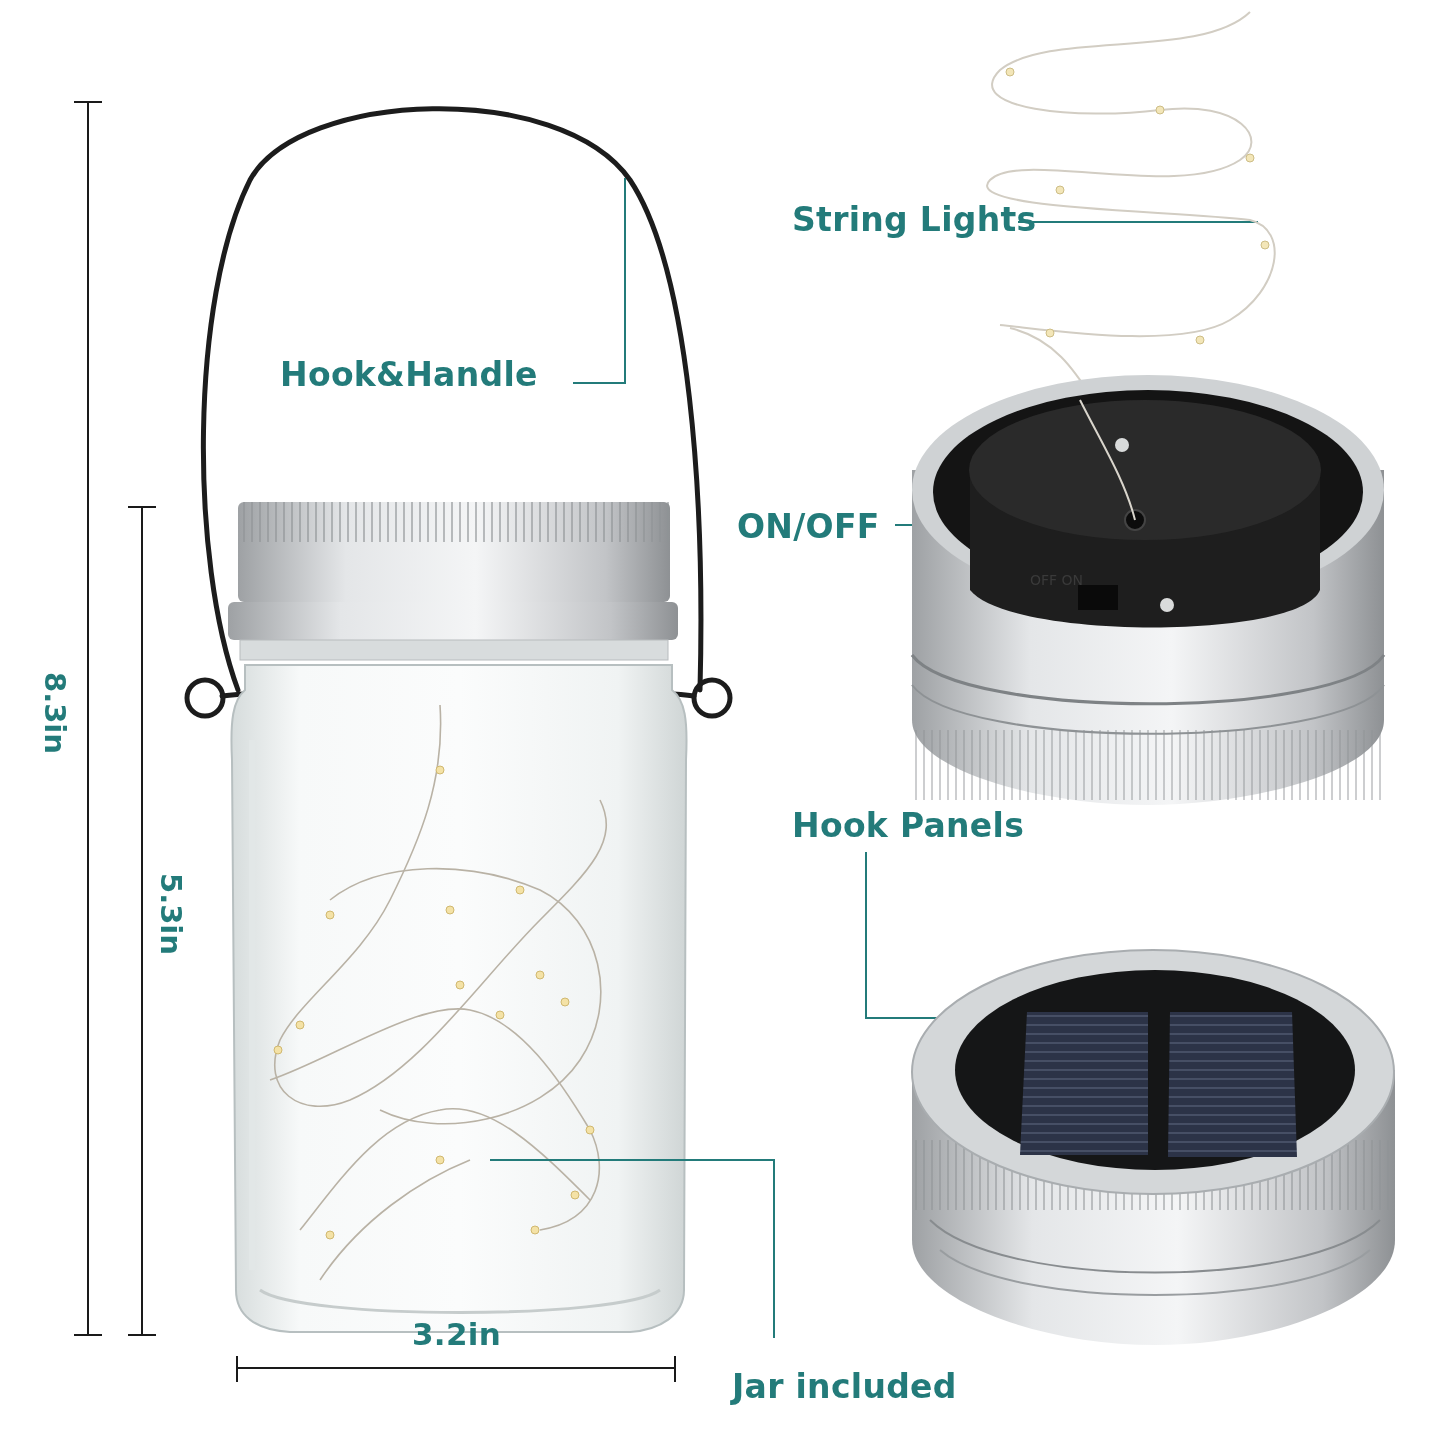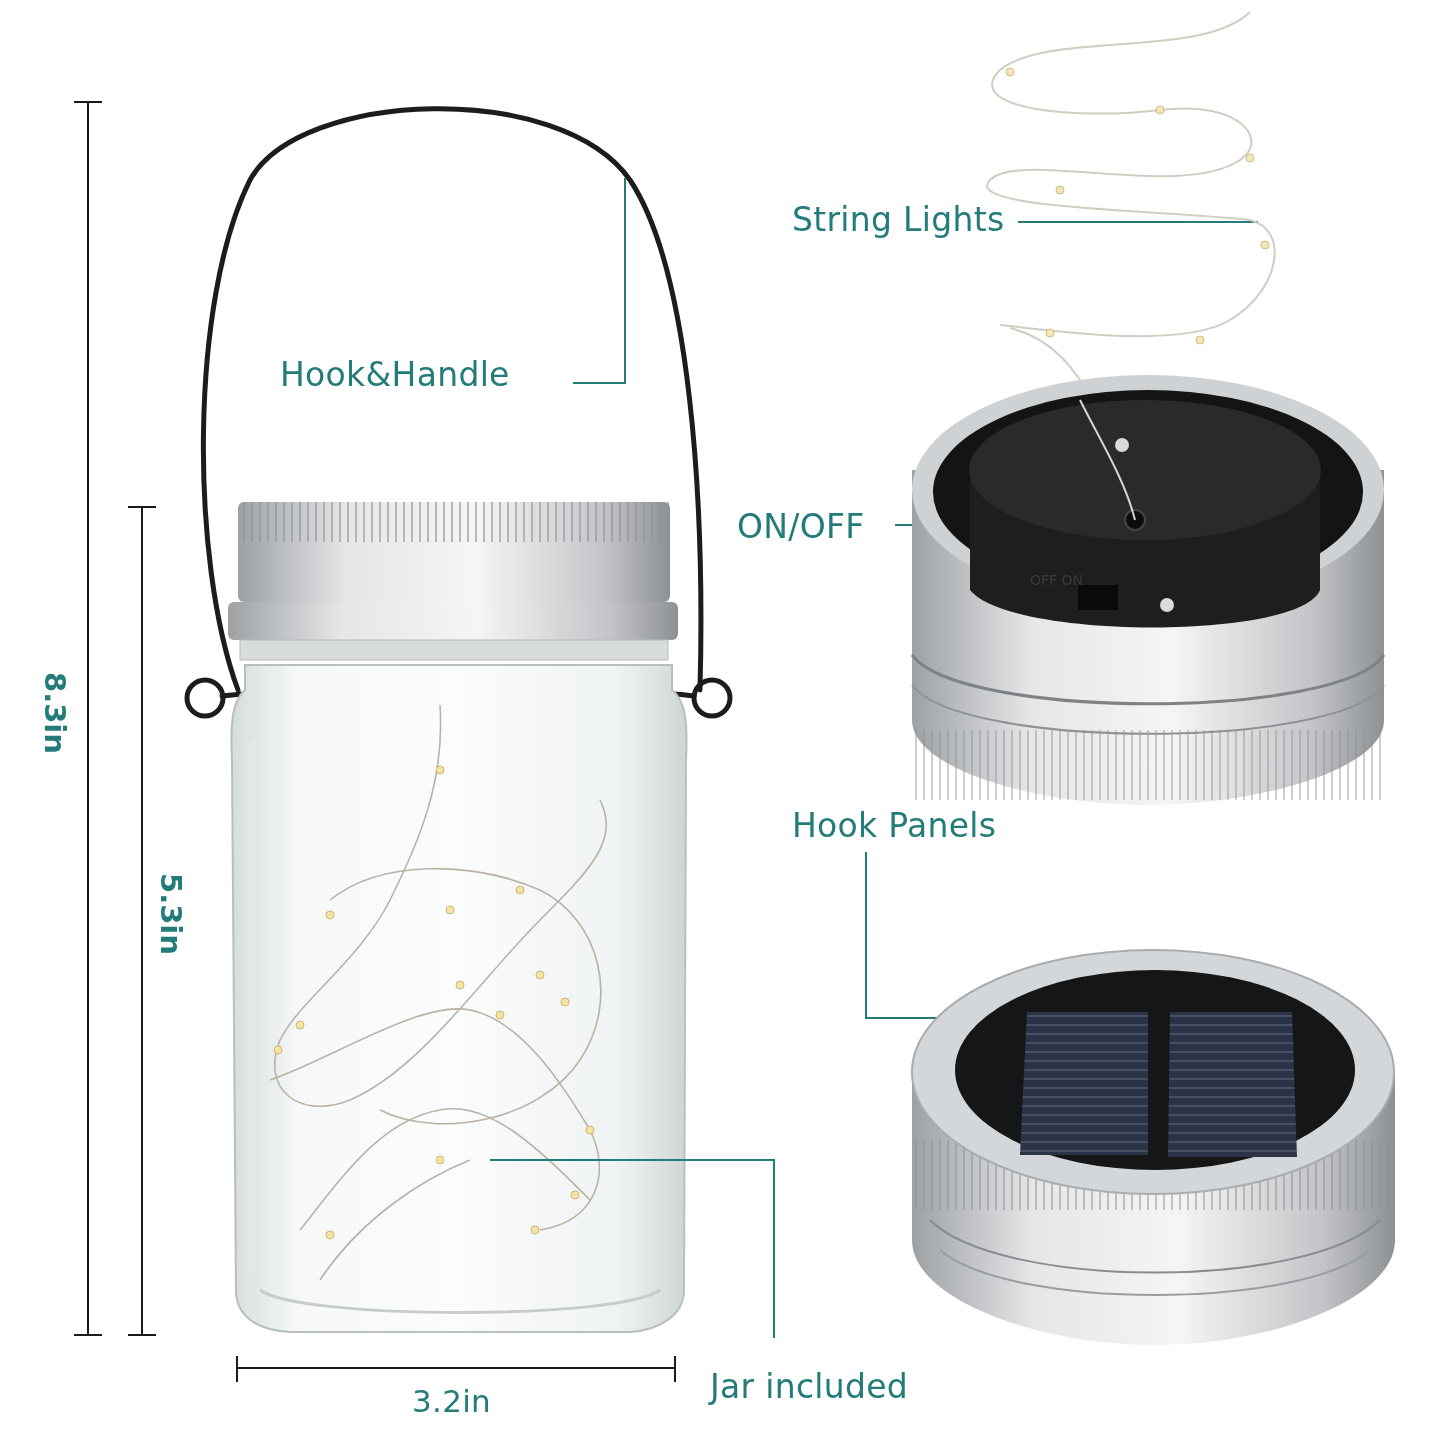--- a/index.html
+++ b/index.html
@@ -1,17 +1,17 @@
 <!DOCTYPE html>
 <html><head>
 <meta charset="utf-8">
 <style>
   html,body{margin:0;padding:0;background:#ffffff;}
   #stage{position:relative;width:1445px;height:1445px;overflow:hidden;background:#fff;font-family:"DejaVu Sans","Liberation Sans",sans-serif;}
-  .label{position:absolute;color:#237b7a;font-weight:normal;font-size:33px;white-space:nowrap;letter-spacing:0.3px;}
+  .label{position:absolute;color:#237b7a;font-weight:bold;font-size:33px;white-space:nowrap;letter-spacing:0.3px;}
   .vlabel{position:absolute;color:#237b7a;font-weight:bold;font-size:29px;white-space:nowrap;transform:rotate(90deg);transform-origin:left top;}
   svg{position:absolute;left:0;top:0;}
 </style>
 </head>
 <body>
 
 <div id="stage">
 
   <svg width="1445" height="1445" viewBox="0 0 1445 1445">
     <defs>
@@ -145,18 +145,18 @@
       <ellipse cx="1155" cy="1070" rx="200" ry="100" fill="#151617"></ellipse>
       <path d="M1027 1012 L 1148 1012 L 1148 1155 L 1020 1155 Z" fill="url(#cellLines)"></path>
       <path d="M1170 1012 L 1292 1012 L 1297 1157 L 1168 1157 Z" fill="url(#cellLines)"></path>
     </g>
   </svg>
 
   <div class="label" style="left:280px;top:355px;">Hook&amp;Handle</div>
   <div class="label" style="left:792px;top:200px;">String Lights</div>
   <div class="label" style="left:737px;top:507px;">ON/OFF</div>
   <div class="label" style="left:792px;top:806px;">Hook Panels</div>
-  <div class="label" style="left:710px;top:1367px;">Jar included</div>
+  <div class="label" style="left:732px;top:1367px;">Jar included</div>
 
   <div class="vlabel" style="left:72px;top:672px;">8.3in</div>
   <div class="vlabel" style="left:188px;top:873px;">5.3in</div>
-  <div class="label" style="left:412px;top:1383px;font-size:31px;">3.2in</div>
+  <div class="label" style="left:412px;top:1316px;font-size:31px;">3.2in</div>
 </div>
 
 </body></html>

